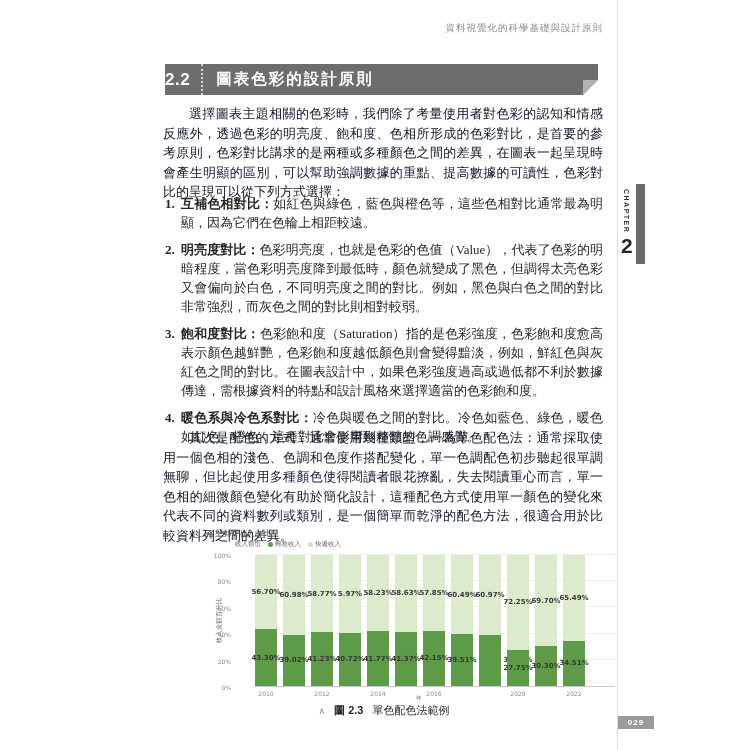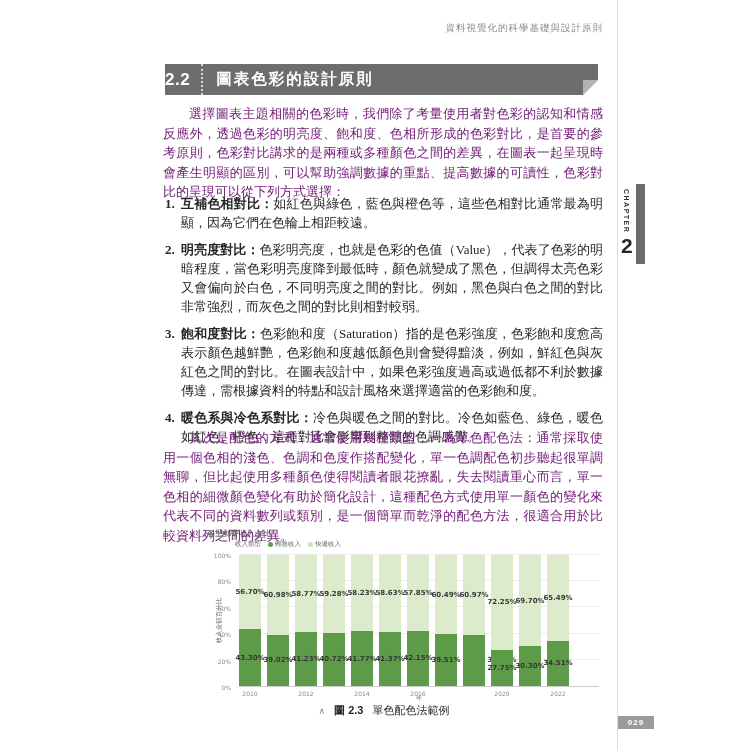--- a/index.html
+++ b/index.html
@@ -17,21 +17,21 @@
                  font-family:"Liberation Sans",sans-serif; }
   .sec-num { font-size:17px; font-weight:bold; padding:0 11px 0 0; letter-spacing:.5px; }
   .sec-divider { height:31px; border-left:2px dotted rgba(255,255,255,.75); margin-right:13px; }
   .sec-title { font-size:15.5px; font-weight:bold; letter-spacing:2px; }
   .fold-cut  { position:absolute; right:0; bottom:0; width:0; height:0;
                border-bottom:15px solid #ffffff; border-left:15px solid transparent; }
   .fold-flap { position:absolute; right:0; bottom:0; width:0; height:0;
                border-top:15px solid #b2b2b2; border-right:15px solid transparent; }
 
   .para { position:absolute; left:163px; width:440px; font-size:13px; line-height:19.5px;
-          color:#701a75; text-align:justify; text-justify:inter-ideograph; }
+          color:#0f172a; text-align:justify; text-justify:inter-ideograph; }
   .para.indent { text-indent:2em; }
   #para-intro  { top:104px; }
   #para-second { top:428px; }
 
   .contrast-list { position:absolute; left:165px; top:194px; width:438px; list-style:none; }
   .contrast-list li { display:flex; margin-bottom:8px; font-size:13px; line-height:19px;
                       color:#262626; }
   .li-num { font-weight:bold; width:16px; flex:0 0 16px; }
   .li-body { flex:1; text-align:justify; }
   .li-body b { font-weight:bold; }
@@ -44,21 +44,21 @@
             font-size:6.5px; color:#6b6b6b;padding-left:28px; }
   .legend-item { display:flex; align-items:center; gap:2px; }
   .dot { width:5px; height:5px; border-radius:50%; display:inline-block; }
   .dot.dark  { background:#5e9b49; }
   .dot.light { background:#cfe3ba; }
 
   .y-title { position:absolute; left:-46px; top:88px; width:120px; text-align:center;
              transform:rotate(-90deg); font-size:6.5px; color:#6b6b6b; }
   .y-axis { position:absolute; left:0; top:27px; width:30px; height:132px; }
   .y-tick { position:absolute; right:4px; font-size:6px; color:#8a8a8a; transform:translateY(50%); }
-  .plot { position:absolute; left:34px; top:27px; width:360px; height:132px;
+  .plot { position:absolute; left:50px; top:27px; width:360px; height:132px;
           border-bottom:1px solid #cccccc; display:flex; align-items:flex-end; gap:6px; }
   .gridline { position:absolute; left:0; width:100%; height:1px; background:#ededed; z-index:0; }
   .bar-col { position:relative; width:22px; height:100%; flex:0 0 22px; z-index:1; }
   .seg { position:absolute; left:0; width:100%; }
   .seg.dark  { background:#5e9b49; bottom:0; }
   .seg.light { background:#dcebcc; }
   .bar-label { position:absolute; left:50%; transform:translate(-50%,50%); white-space:nowrap;
                font-size:7px; font-weight:bold; color:#373737; z-index:2; }
   .x-tick { position:absolute; left:50%; bottom:-11px; transform:translateX(-50%);
             font-size:6px; color:#8a8a8a; white-space:nowrap; }
@@ -168,21 +168,21 @@
         <div class="bar-col">
           <div class="seg dark" style="height: 41.23%;"></div>
           <div class="seg light" style="bottom: 41.23%; height: 58.77%;"></div>
           <div class="bar-label" style="bottom: 70.615%;">58.77%</div>
           <div class="bar-label" style="bottom: 20.615%;">41.23%</div>
           <div class="x-tick">2012</div>
         </div>
         <div class="bar-col">
           <div class="seg dark" style="height: 40.72%;"></div>
           <div class="seg light" style="bottom: 40.72%; height: 59.28%;"></div>
-          <div class="bar-label" style="bottom: 70.36%;">59.28%</div>
+          <div class="bar-label" style="bottom: 70.36%;">5.97%</div>
           <div class="bar-label" style="bottom: 20.36%;">40.72%</div>
         </div>
         <div class="bar-col">
           <div class="seg dark" style="height: 41.77%;"></div>
           <div class="seg light" style="bottom: 41.77%; height: 58.23%;"></div>
           <div class="bar-label" style="bottom: 70.885%;">58.23%</div>
           <div class="bar-label" style="bottom: 20.885%;">41.77%</div>
           <div class="x-tick">2014</div>
         </div>
         <div class="bar-col">

